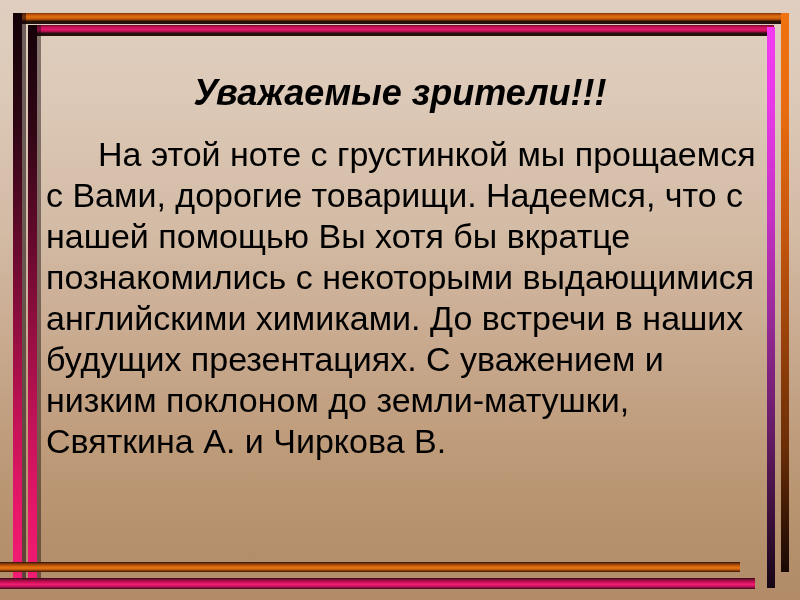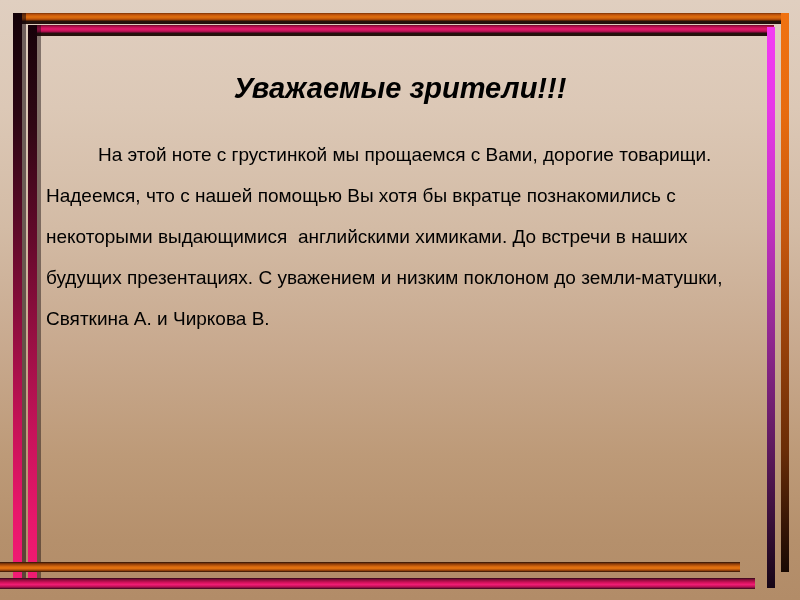--- a/index.html
+++ b/index.html
@@ -162,34 +162,34 @@
                 #160616 100%);
   }
 
   
   #title {
     position: absolute;
     left: 0;
     top: 72px;
     width: 800px;
     text-align: center;
-    font-size: 29px;
+    font-size: 36px;
     font-weight: bold;
     font-style: italic;
     color: #000000;
     letter-spacing: 0px;
     white-space: nowrap;
   }
 
   #body-text {
     position: absolute;
     left: 46px;
     top: 134px;
     width: 710px;
-    font-size: 19px;
+    font-size: 34px;
     line-height: 41px;
     color: #000000;
     text-align: left;
     white-space: pre-wrap;
   }
   #body-text .indent { display: inline-block; width: 52px; }
 </style>
 </head>
 <body>
 

